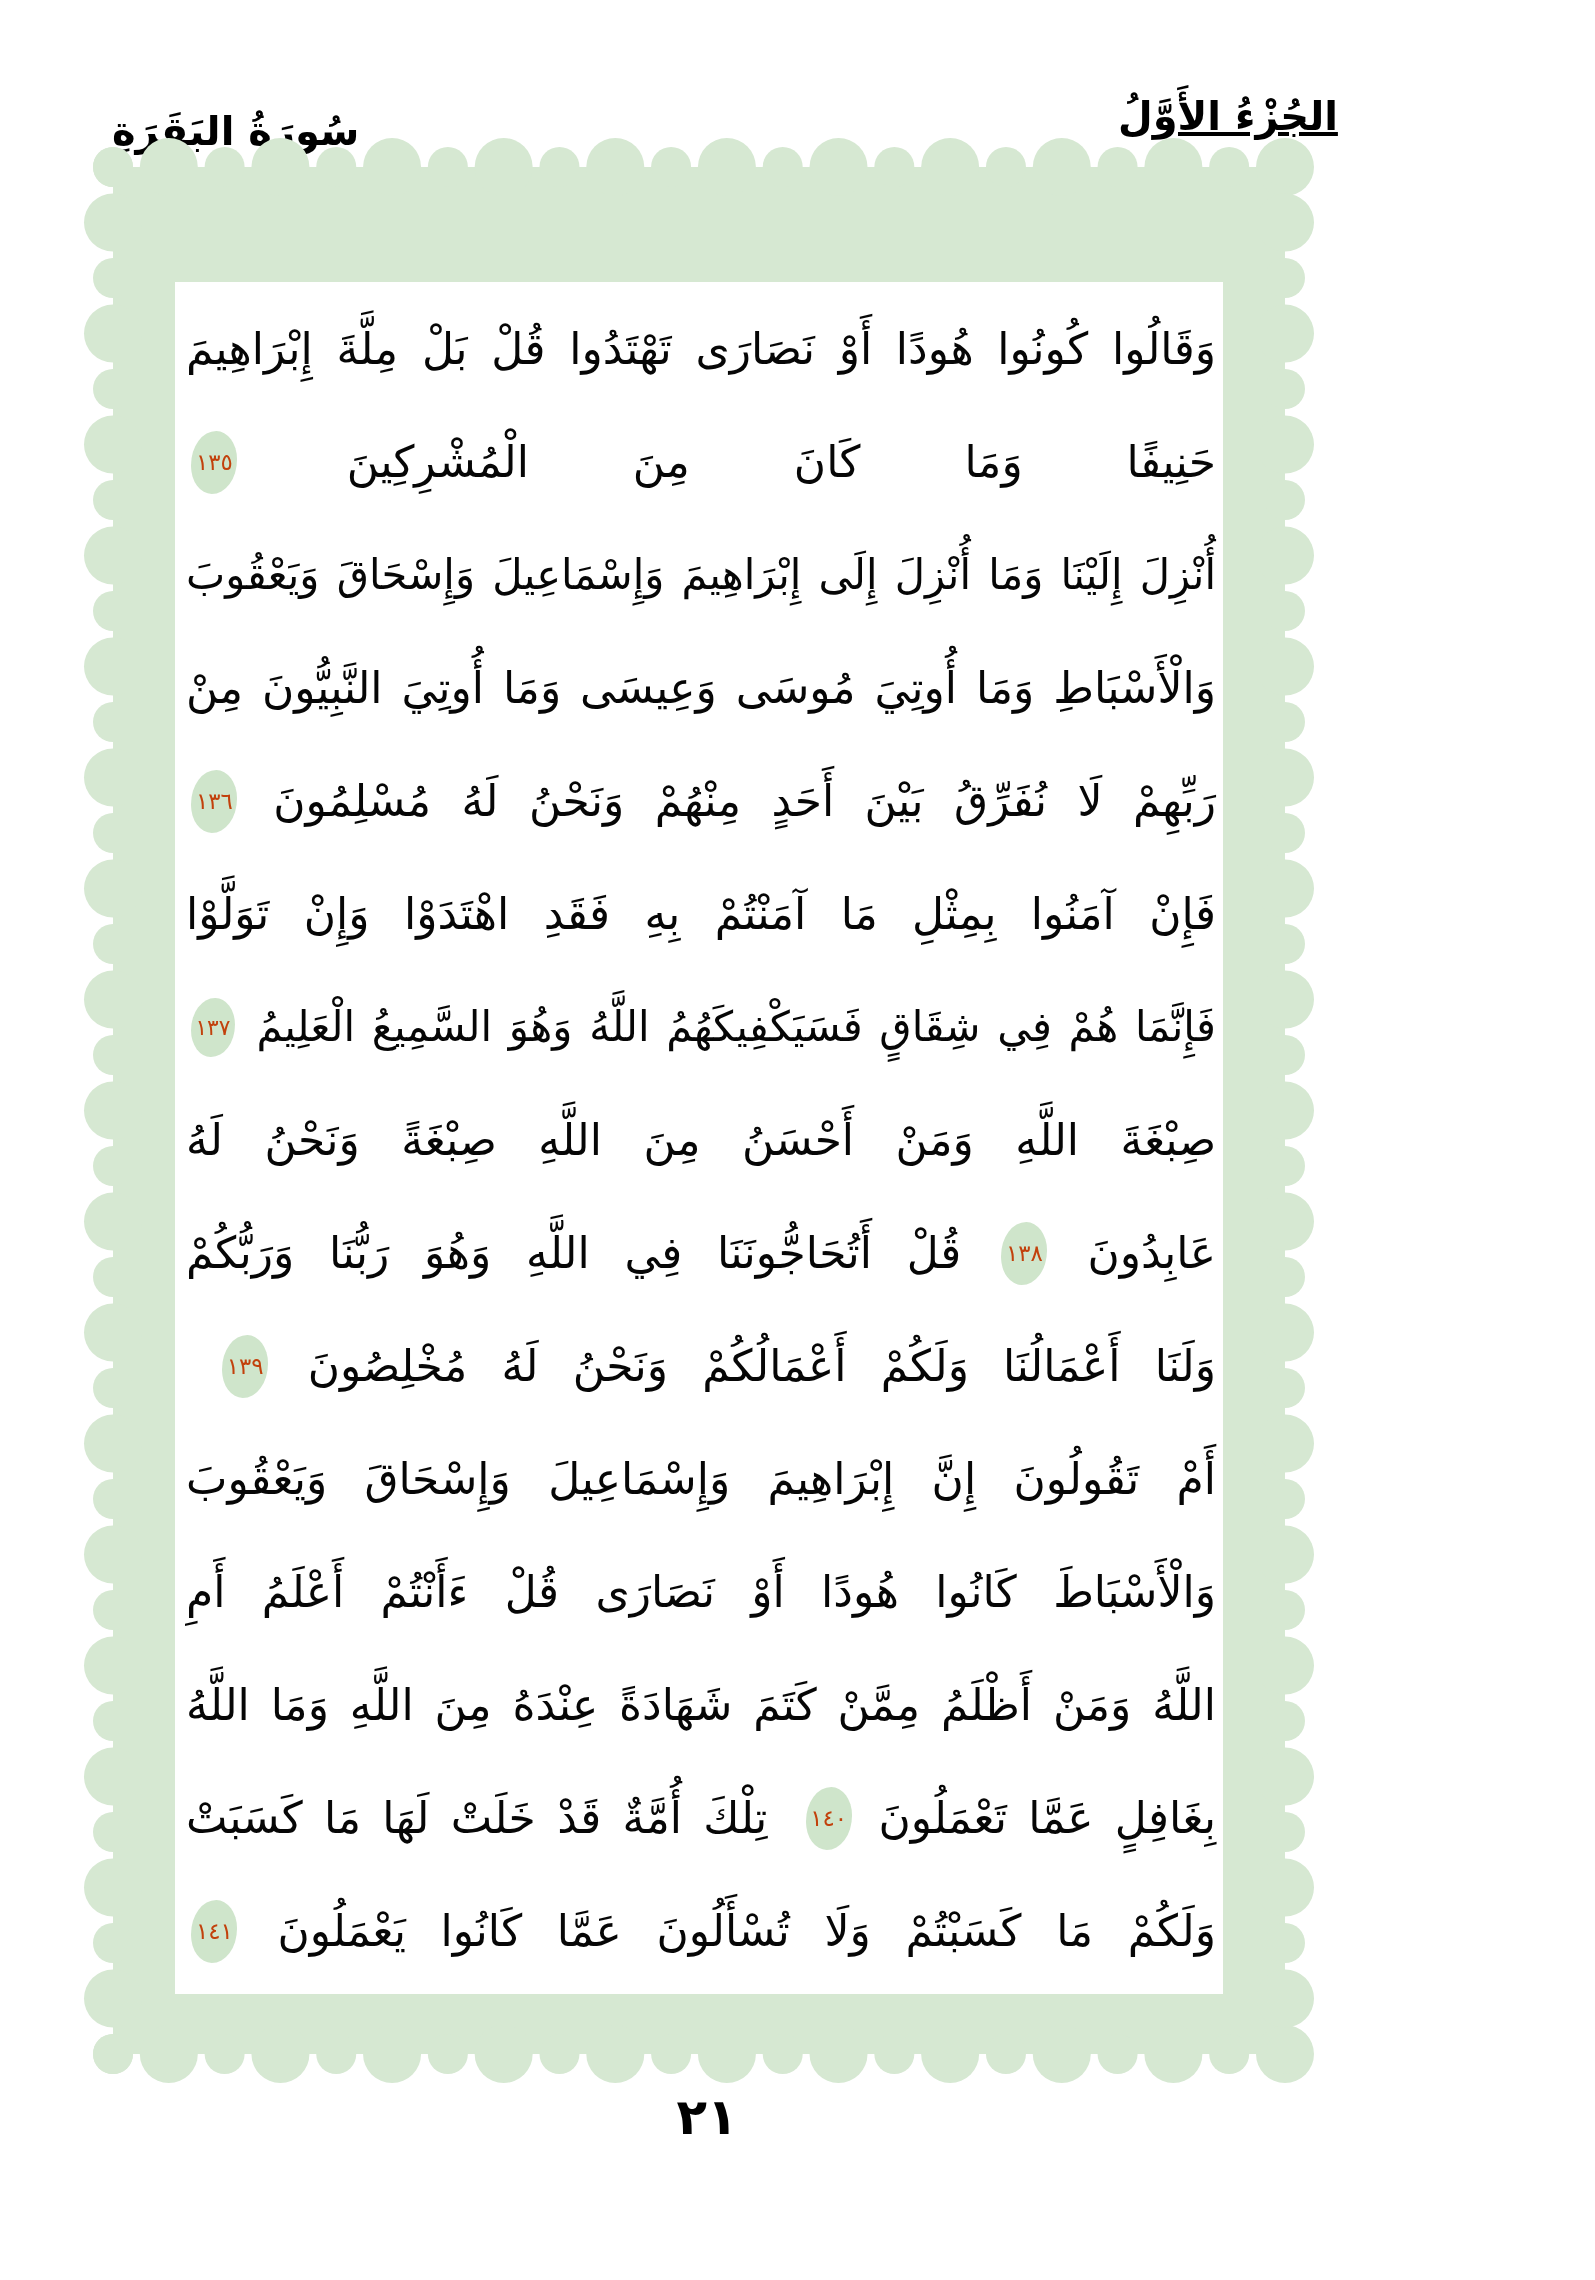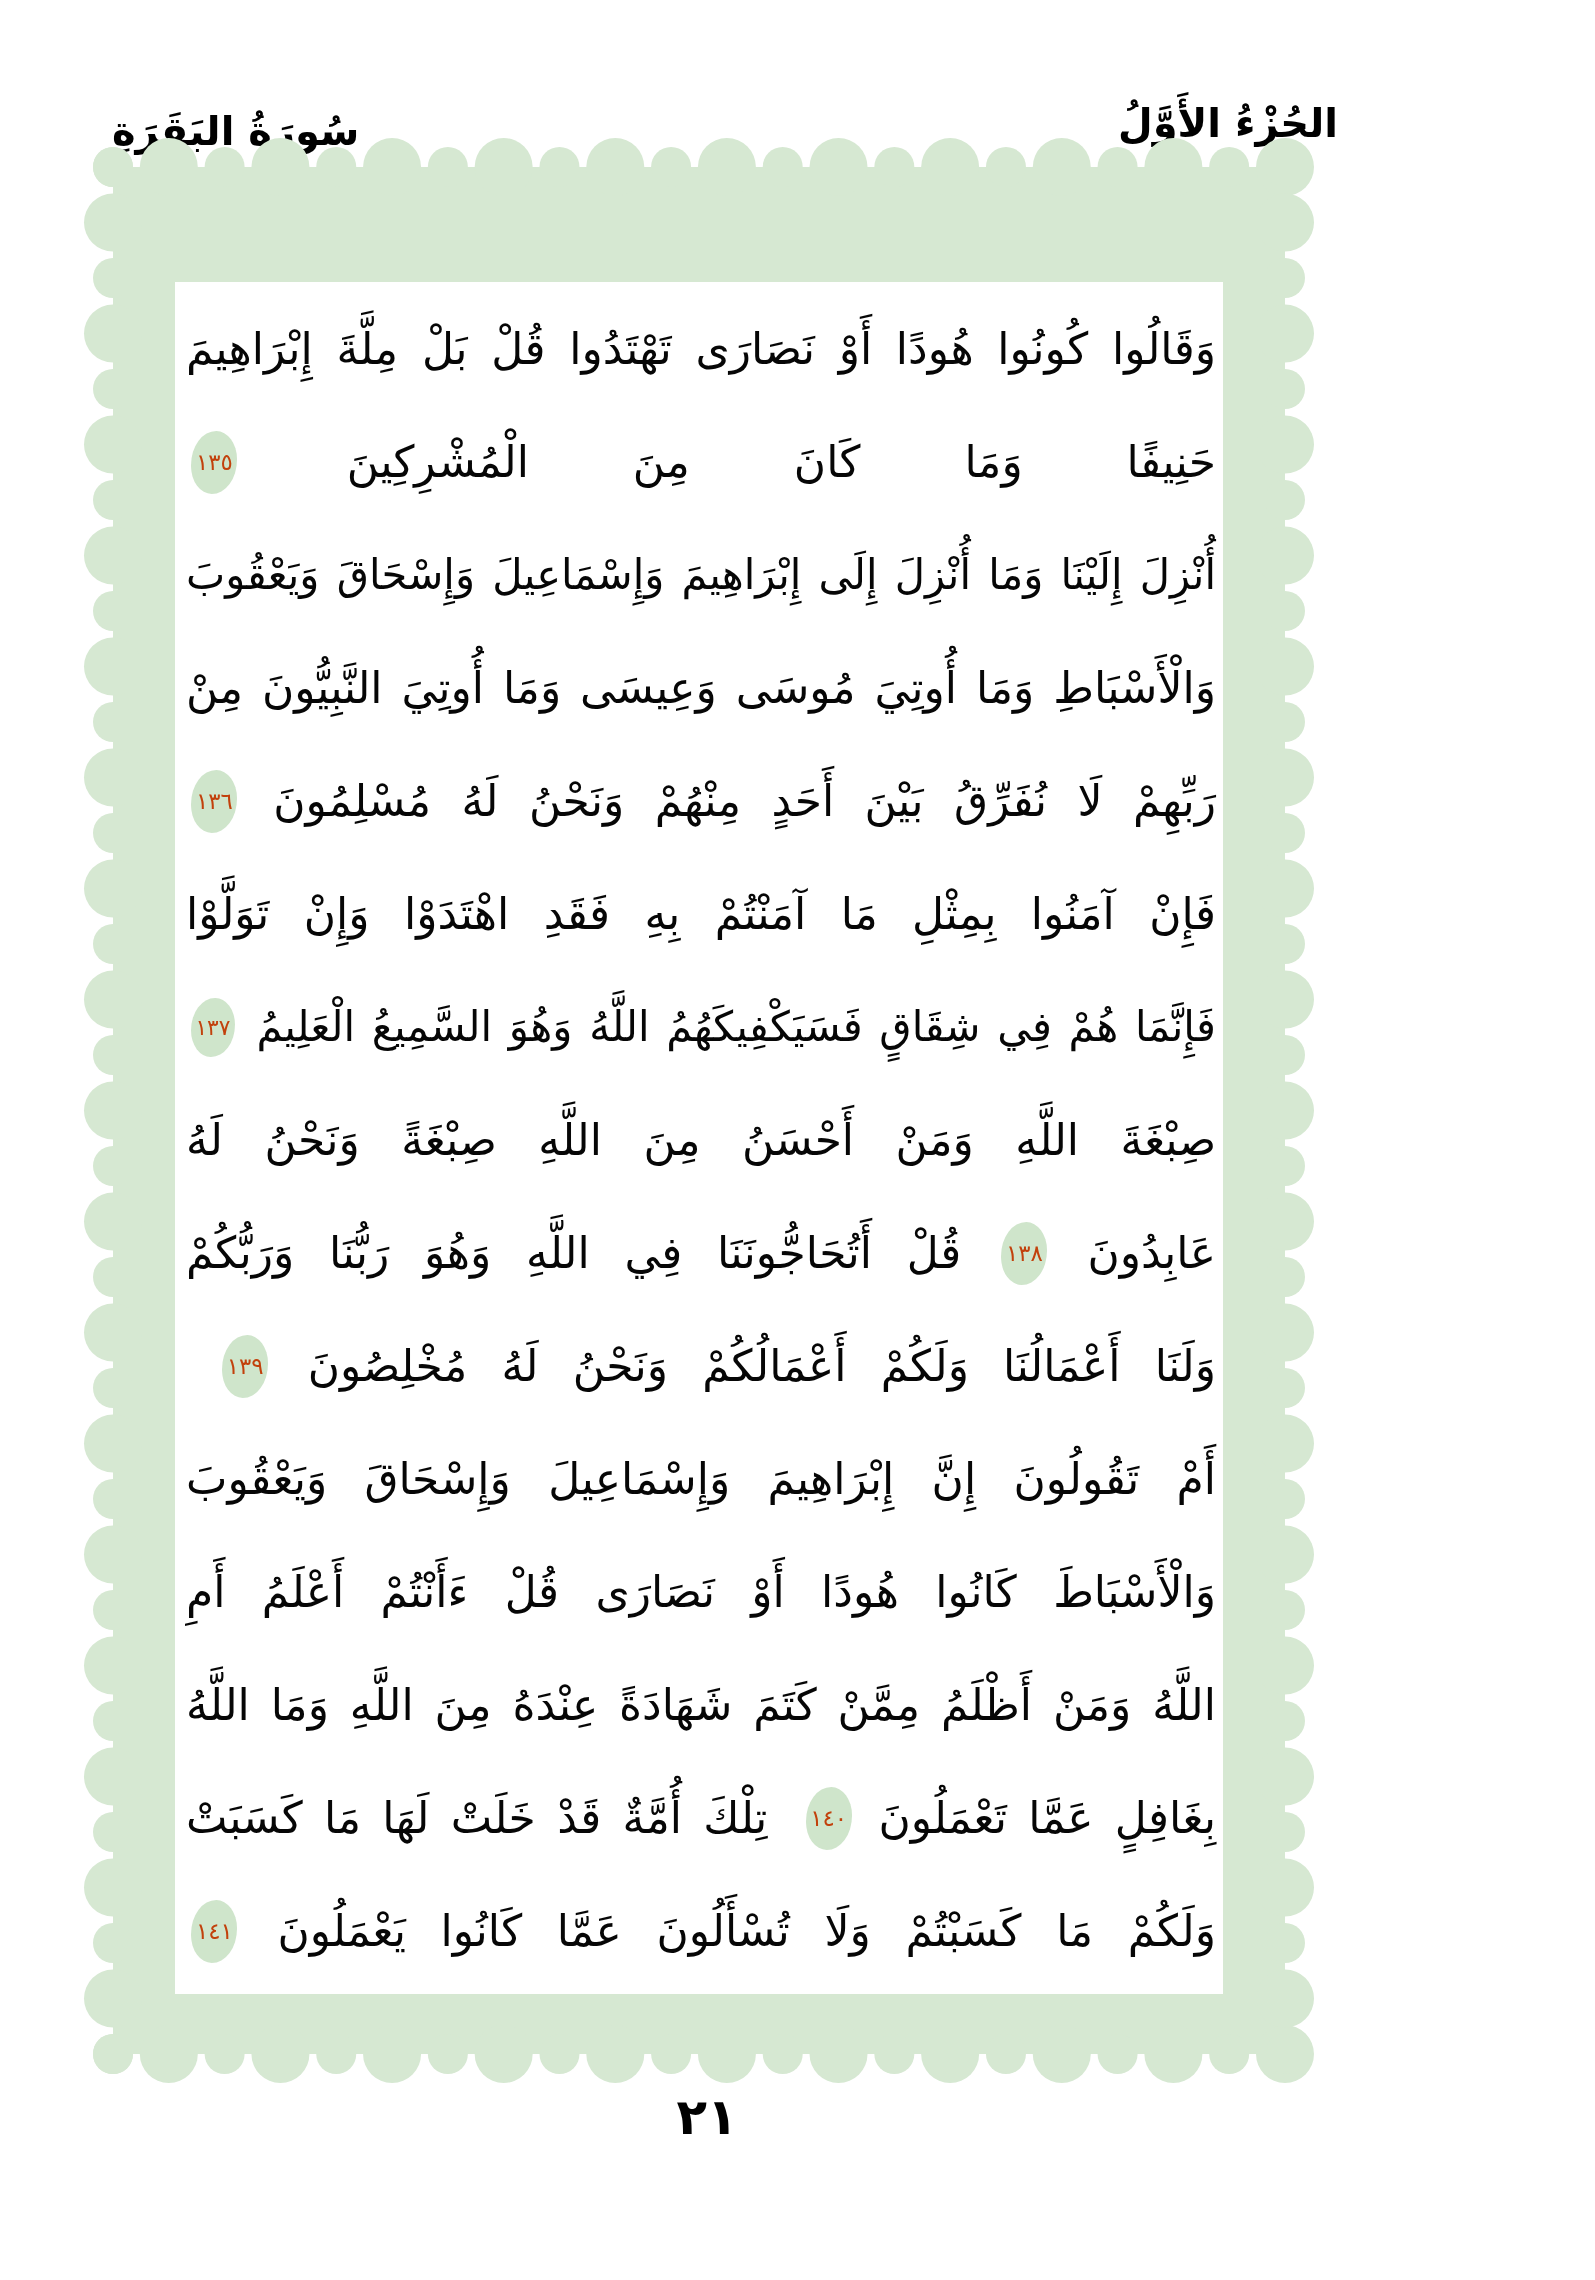--- a/index.html
+++ b/index.html
@@ -5,21 +5,21 @@
   html,body{margin:0;padding:0;}
   body{
     width:1595px;height:2280px;position:relative;background:#ffffff;
     font-family:"DejaVu Sans",sans-serif;color:#000;overflow:hidden;
   }
   .header-title{
     position:absolute;direction:rtl;font-weight:bold;font-size:40px;color:#000;
     white-space:nowrap;
   }
   #surah-title{left:112px;top:108px;}
-  #juz-title{left:1118px;top:100px;}
+  #juz-title{left:1118px;top:93px;text-decoration:underline;}
   #ornament-frame{position:absolute;left:88px;top:142px;overflow:visible;}
   #text-panel{
     position:absolute;left:186px;top:296px;width:1030px;height:1695px;
     direction:rtl;display:flex;flex-direction:column;justify-content:space-between;
   }
   .quran-line{
     direction:rtl;unicode-bidi:embed;
     font-size:44px;line-height:106px;height:113px;
     text-align:justify;text-align-last:justify;
     color:#060606;

